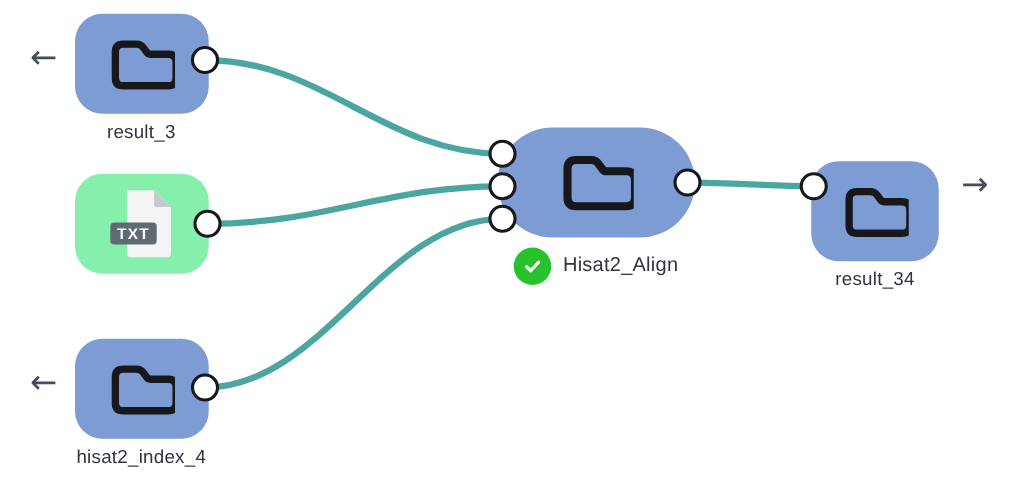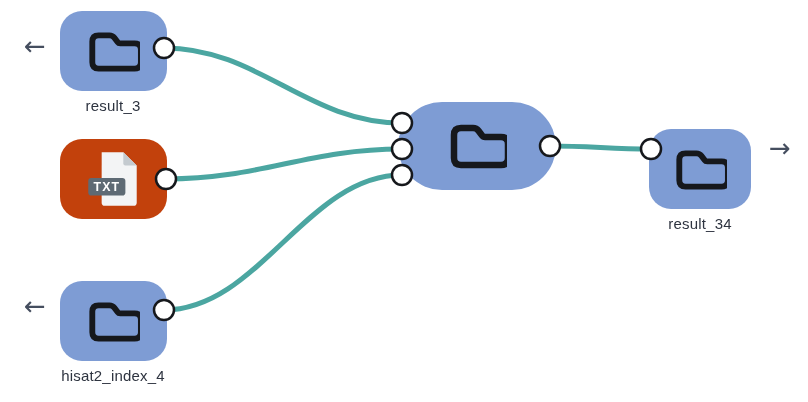--- a/index.html
+++ b/index.html
@@ -22,21 +22,21 @@
     z-index: 1;
     justify-content: center;
   }
   .node-box {
     display: flex;
     align-items: center;
     justify-content: center;
     border-radius: 22px;
   }
   .node-box.blue { background: #7e9cd4; }
-  .node-box.teal { background: #c2410c; }
+  .node-box.teal { background: #86efac; }
   .node-box.small { width: 107px; height: 80px; }
   .node-box.tool  { width: 158px; height: 88px; border-radius: 44px; }
 
   .node-label {
     margin-top: 6px;
     font-size: 15px;
     font-weight: 500;
     color: #2e3440;
     letter-spacing: 0.2px;
     white-space: nowrap;
@@ -112,34 +112,42 @@
     <div class="node-box teal small">
       <svg width="66" height="66" viewBox="0 0 64 64">
         <path d="M21 6 h21 l13 13 v36 q0 3 -3 3 h-28 q-3 0 -3 -3 z" fill="#f3f4f5"></path>
         <path d="M42 6 l13 13 h-11 q-2 0 -2 -2 z" fill="#c4cacf"></path>
         <rect x="8" y="31" width="36" height="17" rx="3" fill="#5e6a74"></rect>
         <text x="26" y="44" text-anchor="middle" font-family="Liberation Sans, sans-serif" font-size="12" font-weight="bold" letter-spacing="1" fill="#ffffff">TXT</text>
       </svg>
     </div>
   </div>
 
-  <div class="node" style="left:28px; top:281px; width:170px;">
+  <div class="node" style="left:28px; top:271px; width:170px;">
     <div class="node-box blue small">
       <svg width="54" height="45" viewBox="0 0 60 50">
         <path d="M7 14 q0 -7 7 -7 h12 q3.5 0 5.5 2.7 l3.6 4.8 q1 1.5 3 1.5 h15.9 q7 0 7 7 v14 q0 7 -7 7 h-40 q-7 0 -7 -7 z" fill="none" stroke="#16181c" stroke-width="6.5" stroke-linejoin="round"></path>
       </svg>
     </div>
     <div class="node-label">hisat2_index_4</div>
   </div>
 
   <div class="node" style="left:377px; top:102px; width:200px;">
     <div class="node-box blue tool">
       <svg width="60" height="50" viewBox="0 0 60 50">
         <path d="M7 14 q0 -7 7 -7 h12 q3.5 0 5.5 2.7 l3.6 4.8 q1 1.5 3 1.5 h15.9 q7 0 7 7 v14 q0 7 -7 7 h-40 q-7 0 -7 -7 z" fill="none" stroke="#16181c" stroke-width="6.5" stroke-linejoin="round"></path>
       </svg>
+    </div>
+    <div class="tool-caption">
+      <span class="check-badge">
+        <svg width="16" height="16" viewBox="0 0 16 16">
+          <path d="M3.2 8.4 L6.6 11.6 L12.8 4.8" fill="none" stroke="#ffffff" stroke-width="2.6" stroke-linecap="round" stroke-linejoin="round"></path>
+        </svg>
+      </span>
+      <span class="node-label">Hisat2_Align</span>
     </div>
   </div>
 
   <div class="node" style="left:615px; top:109px; width:170px;margin-top:20px;">
     <div class="node-box blue small" style="width:102px;">
       <svg width="54" height="45" viewBox="0 0 60 50">
         <path d="M7 14 q0 -7 7 -7 h12 q3.5 0 5.5 2.7 l3.6 4.8 q1 1.5 3 1.5 h15.9 q7 0 7 7 v14 q0 7 -7 7 h-40 q-7 0 -7 -7 z" fill="none" stroke="#16181c" stroke-width="6.5" stroke-linejoin="round"></path>
       </svg>
     </div>
     <div class="node-label">result_34</div>

